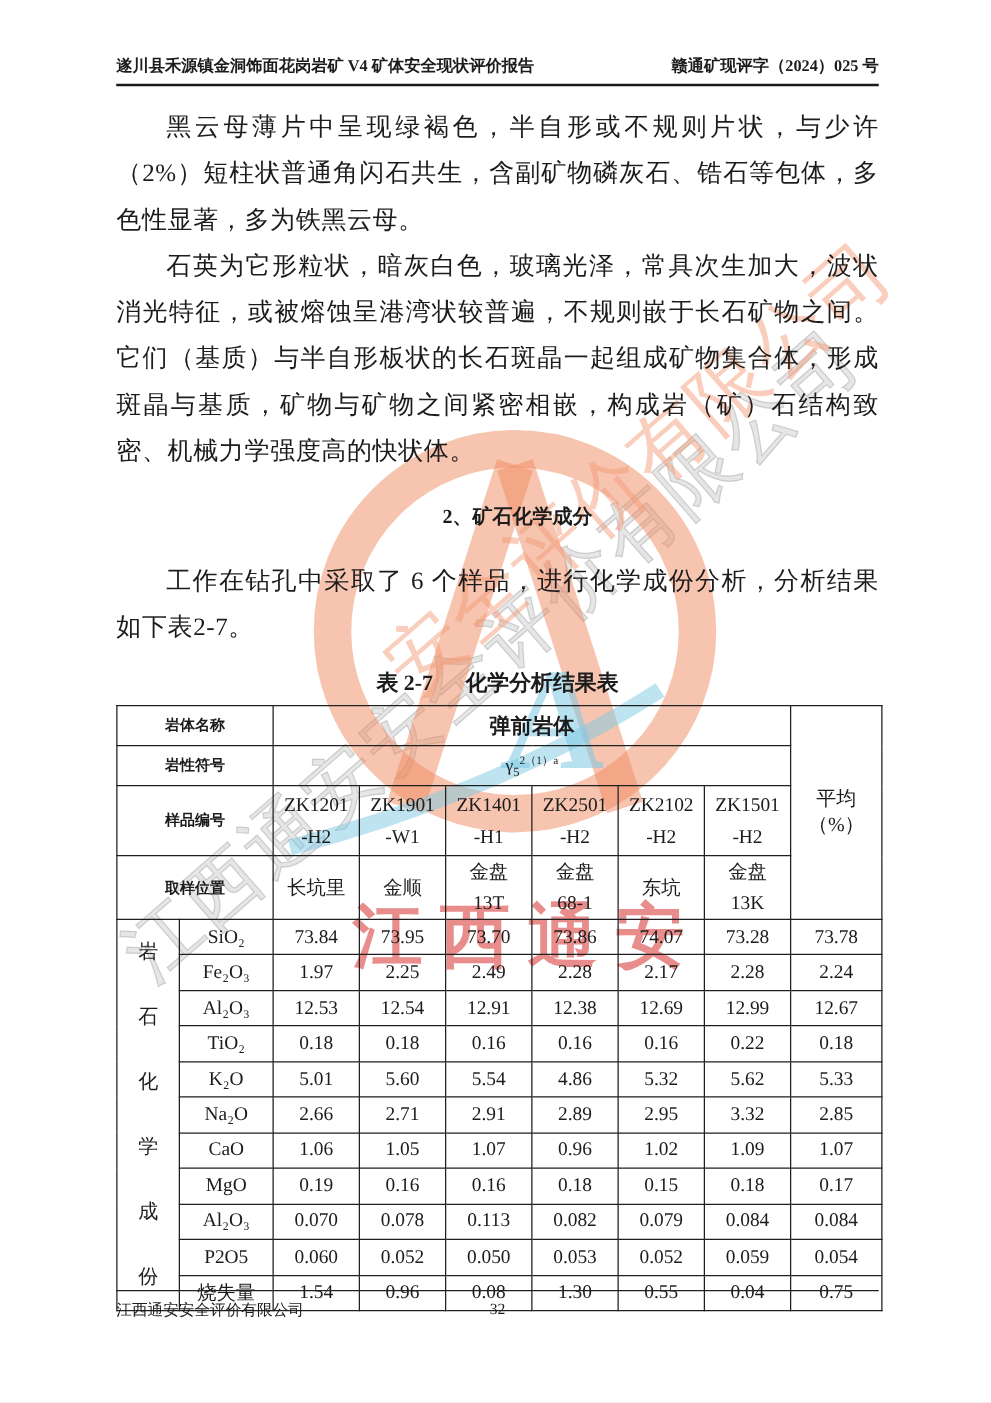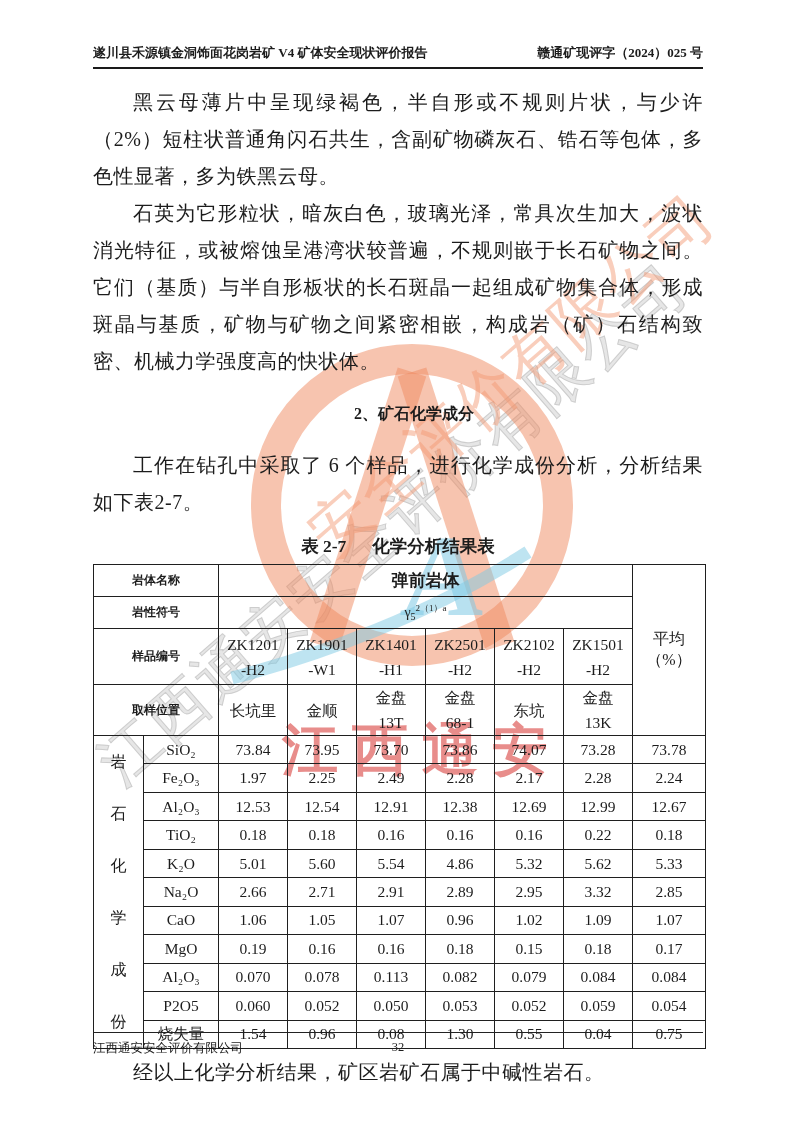--- a/index.html
+++ b/index.html
@@ -304,21 +304,20 @@
               <td class="val">0.96</td>
               <td class="val">0.08</td>
               <td class="val">1.30</td>
               <td class="val">0.55</td>
               <td class="val">0.04</td>
               <td class="val">0.75</td>
             </tr>
           </tbody>
       </table>
 
-      <p class="para" style="margin-top:5px">经以上化学分析结果，矿区岩矿石属于中碱性岩石。</p>
     </div>
   </div>
 
   <div class="doc-footer">
     <span class="company">江西通安安全评价有限公司</span>
     <span class="pageno">32</span>
   </div>
 
 </div>
 

